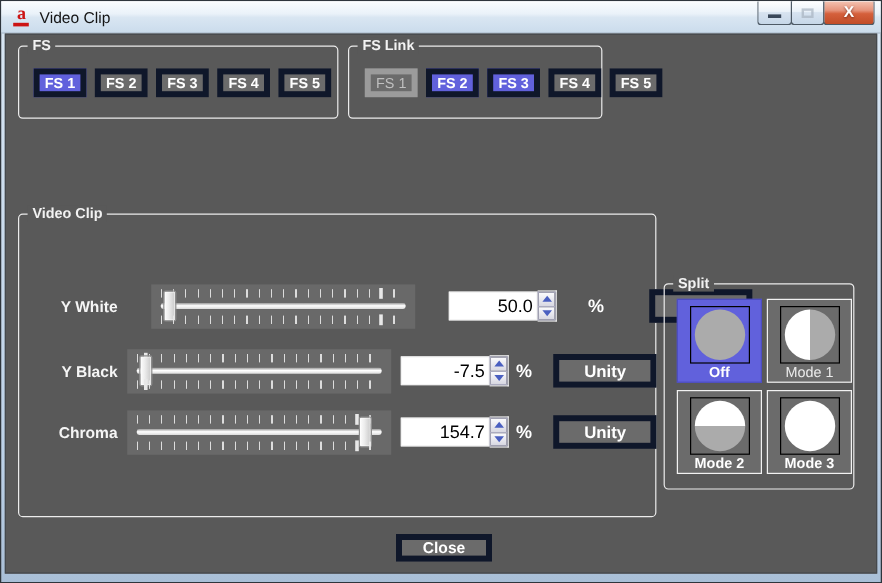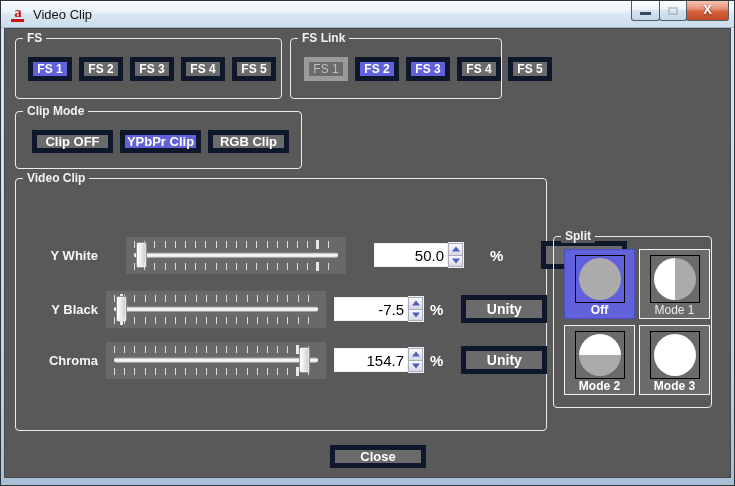--- a/index.html
+++ b/index.html
@@ -138,21 +138,21 @@
   .split-btn[data-circle="full-gray"]  .split-circle { background:#ABABAB; }
   .split-btn[data-circle="left-white"] .split-circle { background:linear-gradient(90deg,#FFFFFF 50%,#ABABAB 50%); }
   .split-btn[data-circle="top-white"]  .split-circle { background:linear-gradient(180deg,#FFFFFF 50%,#ABABAB 50%); }
   .split-btn[data-circle="full-white"] .split-circle { background:#FFFFFF; }
   .split-label {
     position:absolute; left:0; right:0; bottom:1px; text-align:center;
     color:#FFFFFF; font-size:12px; font-weight:bold;
   }
   .split-btn[data-weight="normal"] .split-label { font-weight:normal; color:#EBEBEB; }
 
-  .close-btn { position:absolute; left:325px; top:416px; width:96px; height:23px; font-size:13px; }
+  .close-btn { position:absolute; left:325px; top:416px; width:80px; height:23px; font-size:13px; }
 </style>
 </head>
 <body>
 
 <div class="window">
 
   <div class="titlebar">
     <div class="app-icon"><span>a</span><span class="bar"></span></div>
     <div class="title-text">Video Clip</div>
     <div class="caption">
@@ -185,28 +185,20 @@
       <span class="group-label">FS Link</span>
       <div class="fs-row" style="left:13px;">
         <button class="btn fs-btn" data-state="disabled">FS 1</button>
         <button class="btn fs-btn" data-state="selected">FS 2</button>
         <button class="btn fs-btn" data-state="selected">FS 3</button>
         <button class="btn fs-btn" data-state="normal">FS 4</button>
         <button class="btn fs-btn" data-state="normal">FS 5</button>
       </div>
     </div>
 
-    <div class="group" style="left:10px;top:82px;width:287px;height:58px;">
-      <span class="group-label">Clip Mode</span>
-      <div class="cm-row">
-        <button class="btn cm-btn" data-state="normal">Clip OFF</button>
-        <button class="btn cm-btn" data-state="selected">YPbPr Clip</button>
-        <button class="btn cm-btn" data-state="normal">RGB Clip</button>
-      </div>
-    </div>
 
     <div class="group" style="left:10px;top:149px;width:532px;height:253px;">
       <span class="group-label">Video Clip</span>
 
       <div class="vc-row" style="top:54px;gap:20px;">
         <div class="row-label">Y White</div>
         <div class="slider-panel">
           <div class="tick-strip tick-top">
               <div class="unity-tick" style="left: 182.28px;"></div>
             </div>

